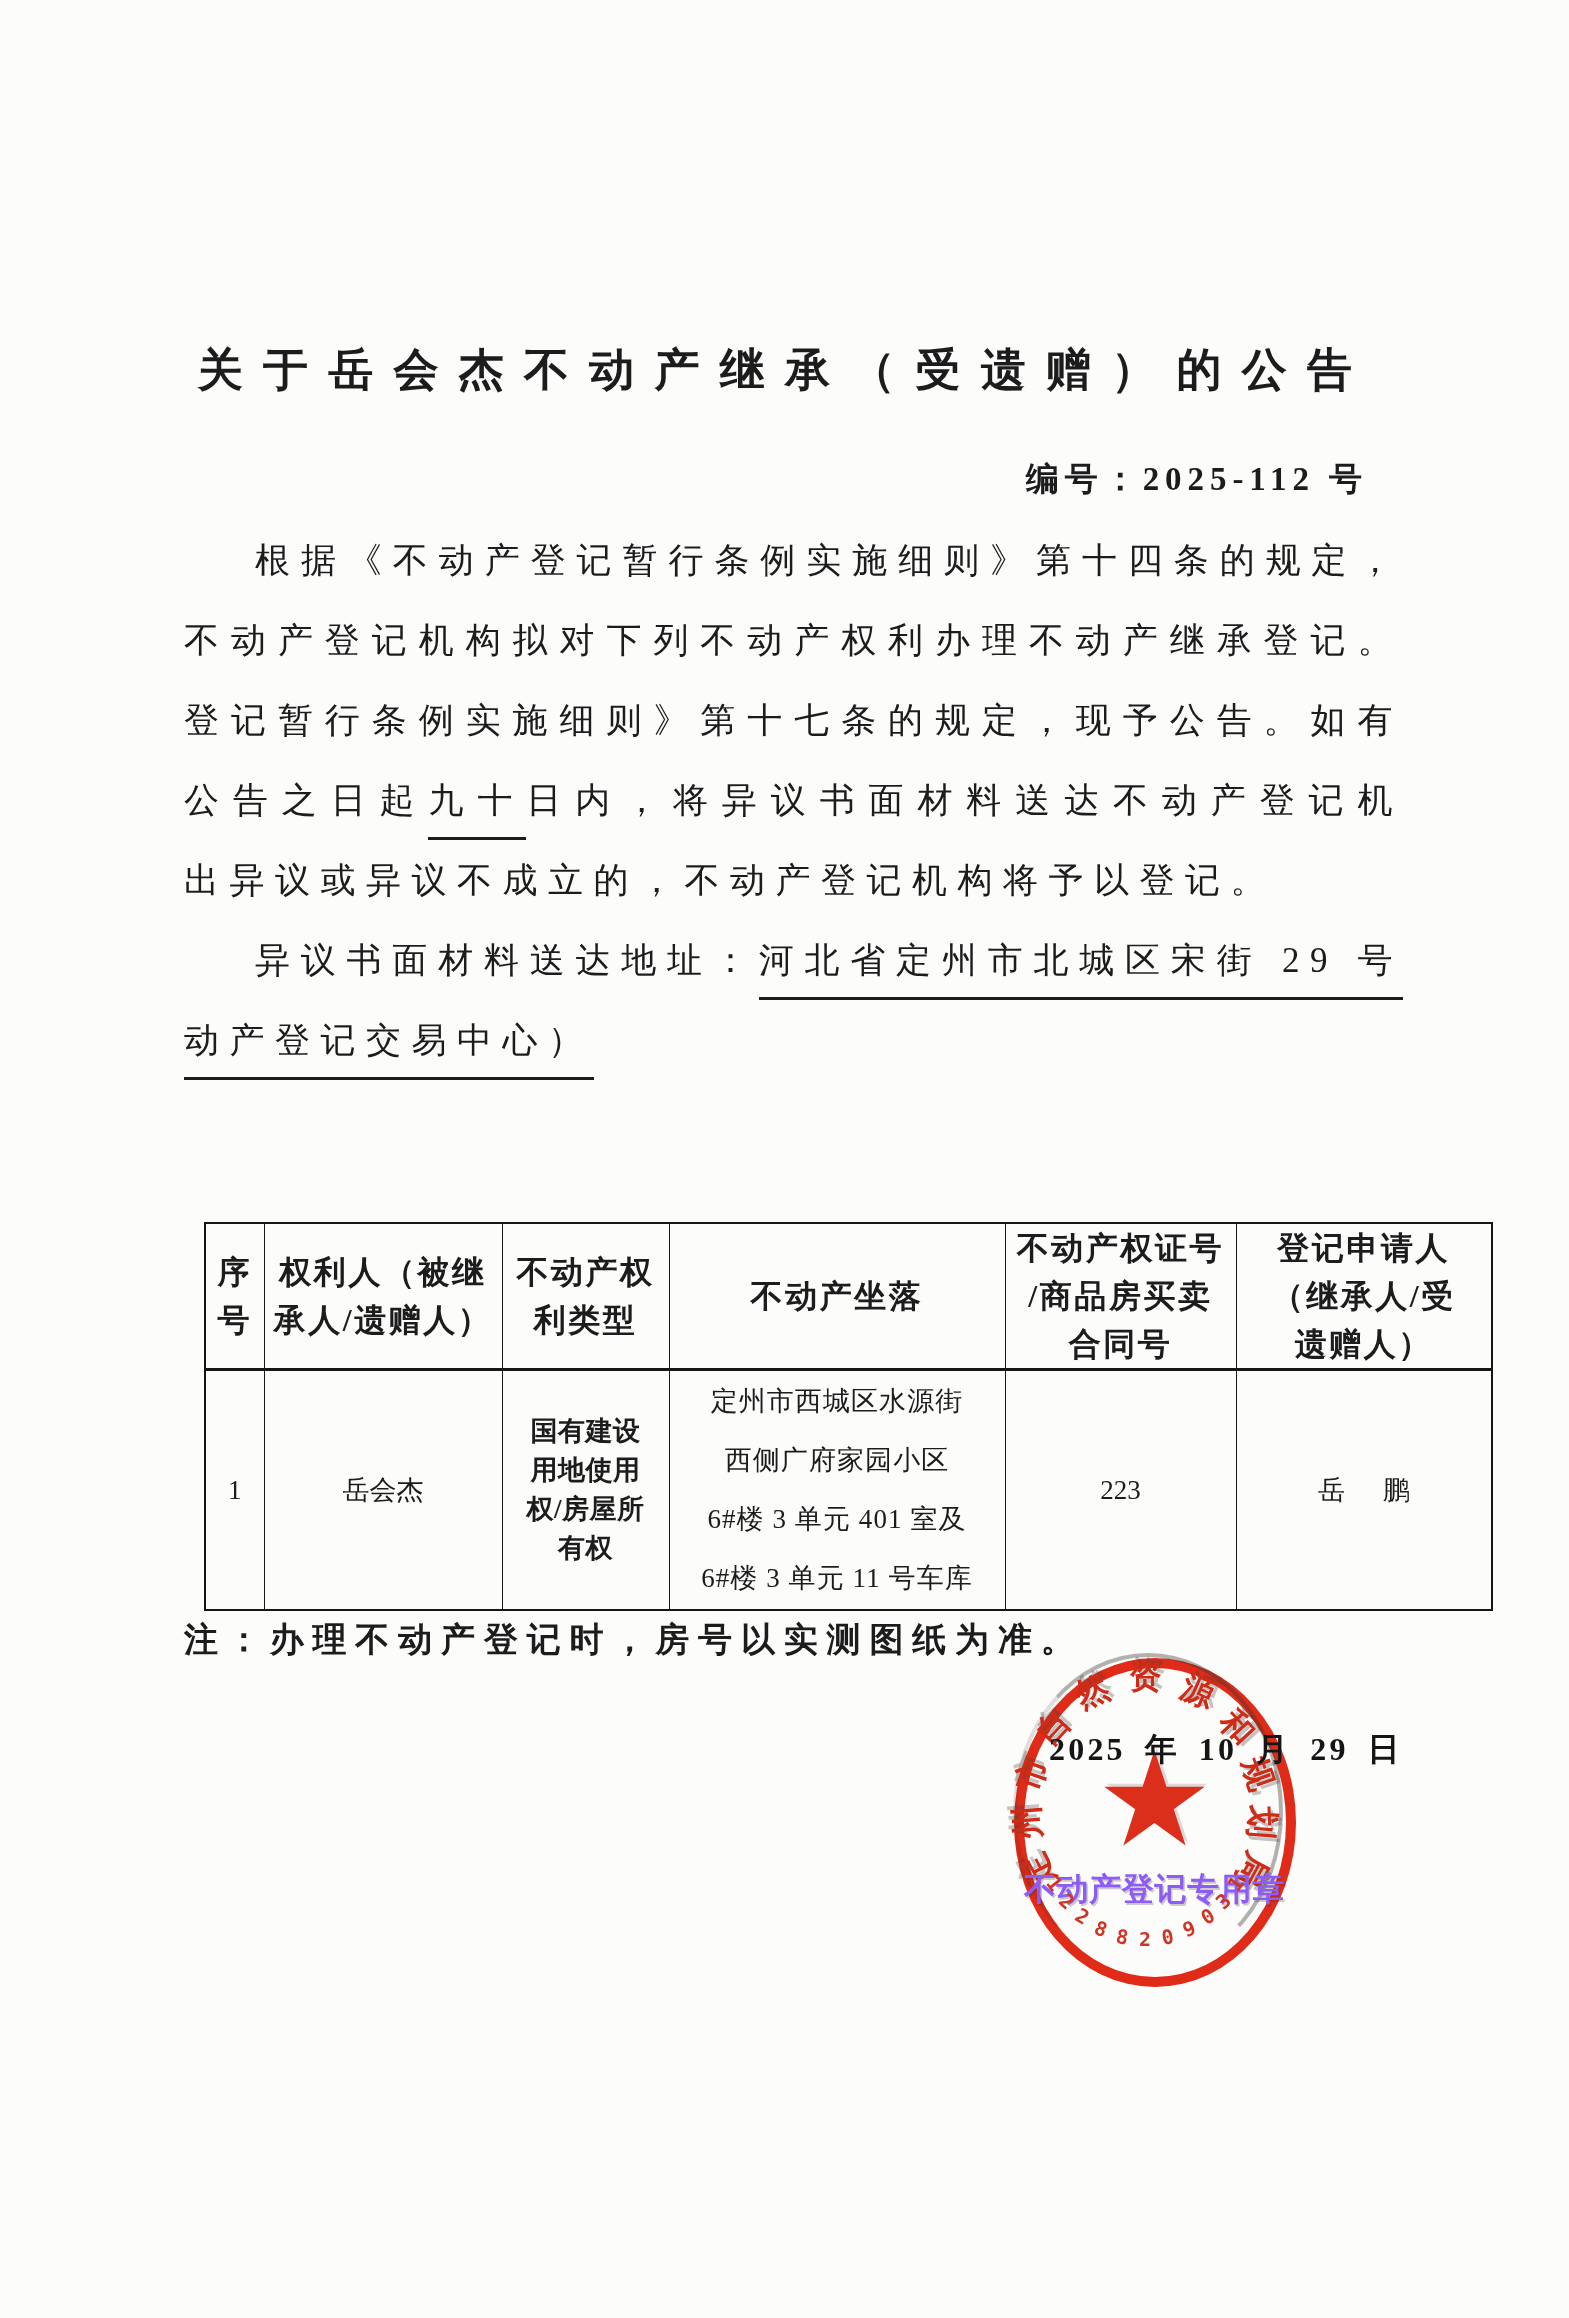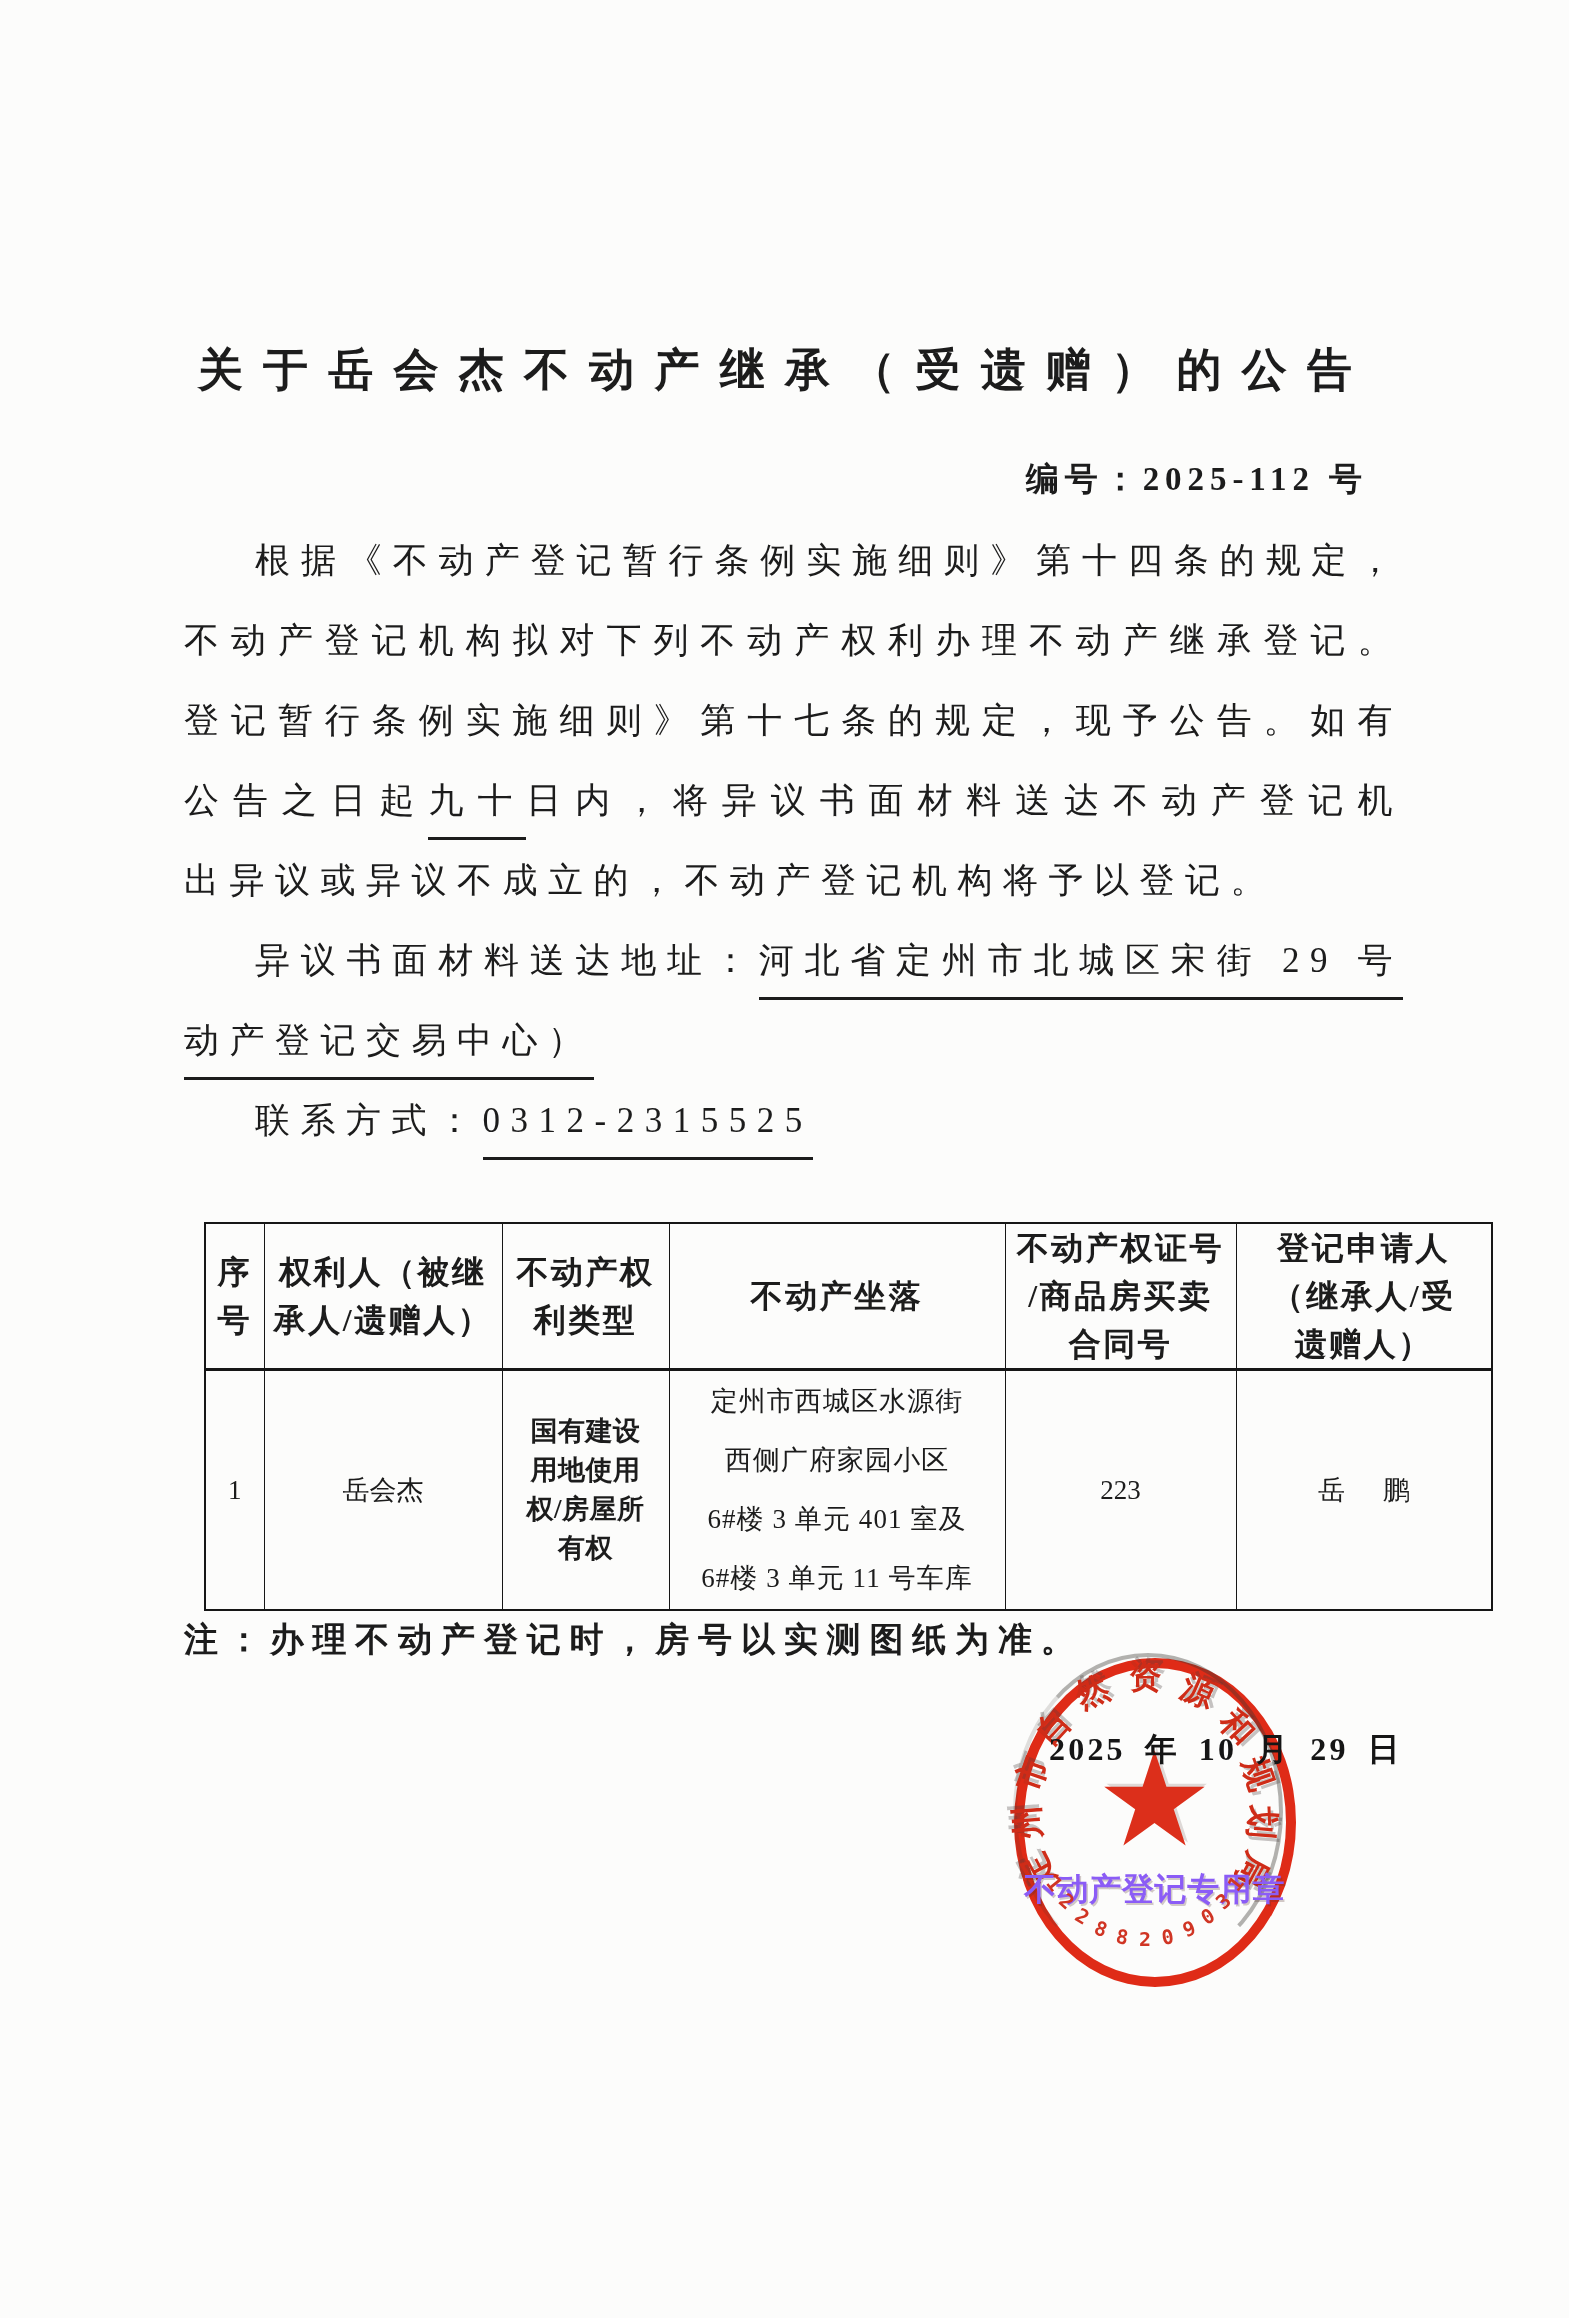--- a/index.html
+++ b/index.html
@@ -109,21 +109,20 @@
   <div class="doc-number">编号：2025-112 号</div>
 
   <div class="body-block">
     <div class="tl fill indent"><span>根据《不动产登记暂行条例实施细则》第十四条的规定，经初步查验，</span></div>
     <div class="tl fill"><span>不动产登记机构拟对下列不动产权利办理不动产继承登记。根据《不动产</span></div>
     <div class="tl fill"><span>登记暂行条例实施细则》第十七条的规定，现予公告。如有异议，请自本</span></div>
     <div class="tl fill"><span>公告之日起</span><span class="u">九十</span><span>日内，将异议书面材料送达不动产登记机构。逾期无人提</span></div>
     <div class="tl"><span>出异议或异议不成立的，不动产登记机构将予以登记。</span></div>
     <div class="tl fill indent"><span>异议书面材料送达地址：</span><span class="u">河北省定州市北城区宋街 29 号（定州市不</span></div>
     <div class="tl"><span class="u">动产登记交易中心）</span></div>
-    <div class="tl indent"><span>联系方式：</span><span class="u">0312-2315525</span></div>
   </div>
 
   <table class="announce">
     <colgroup>
       <col style="width:59px">
         <col style="width:238px">
         <col style="width:167px">
       <col style="width:336px">
         <col style="width:231px">
         <col style="width:256px">

